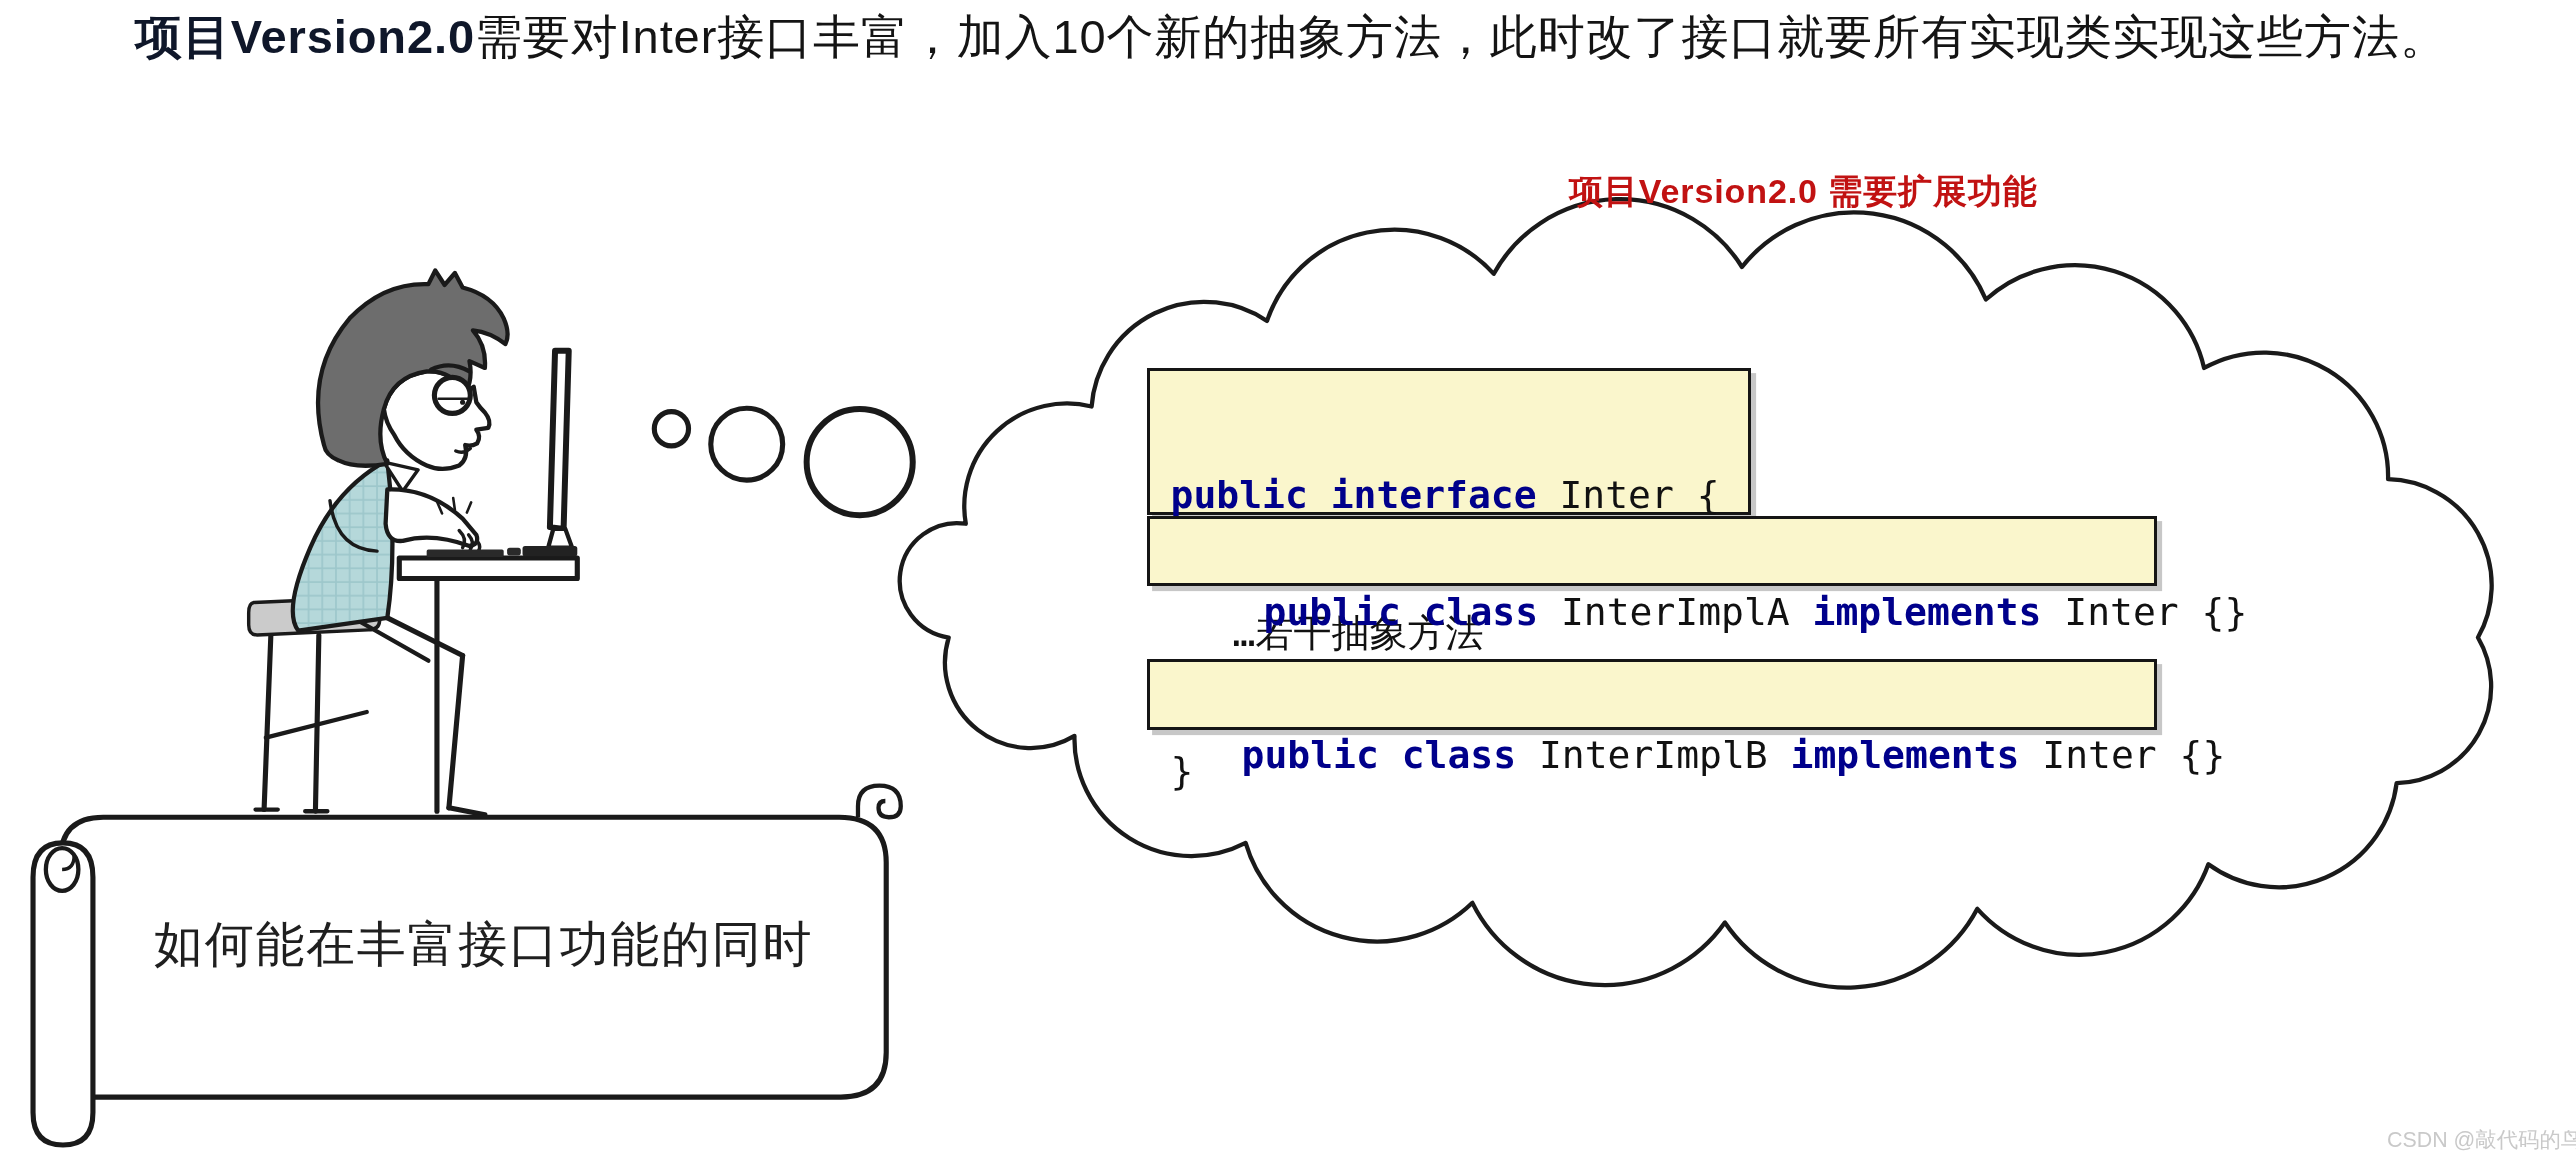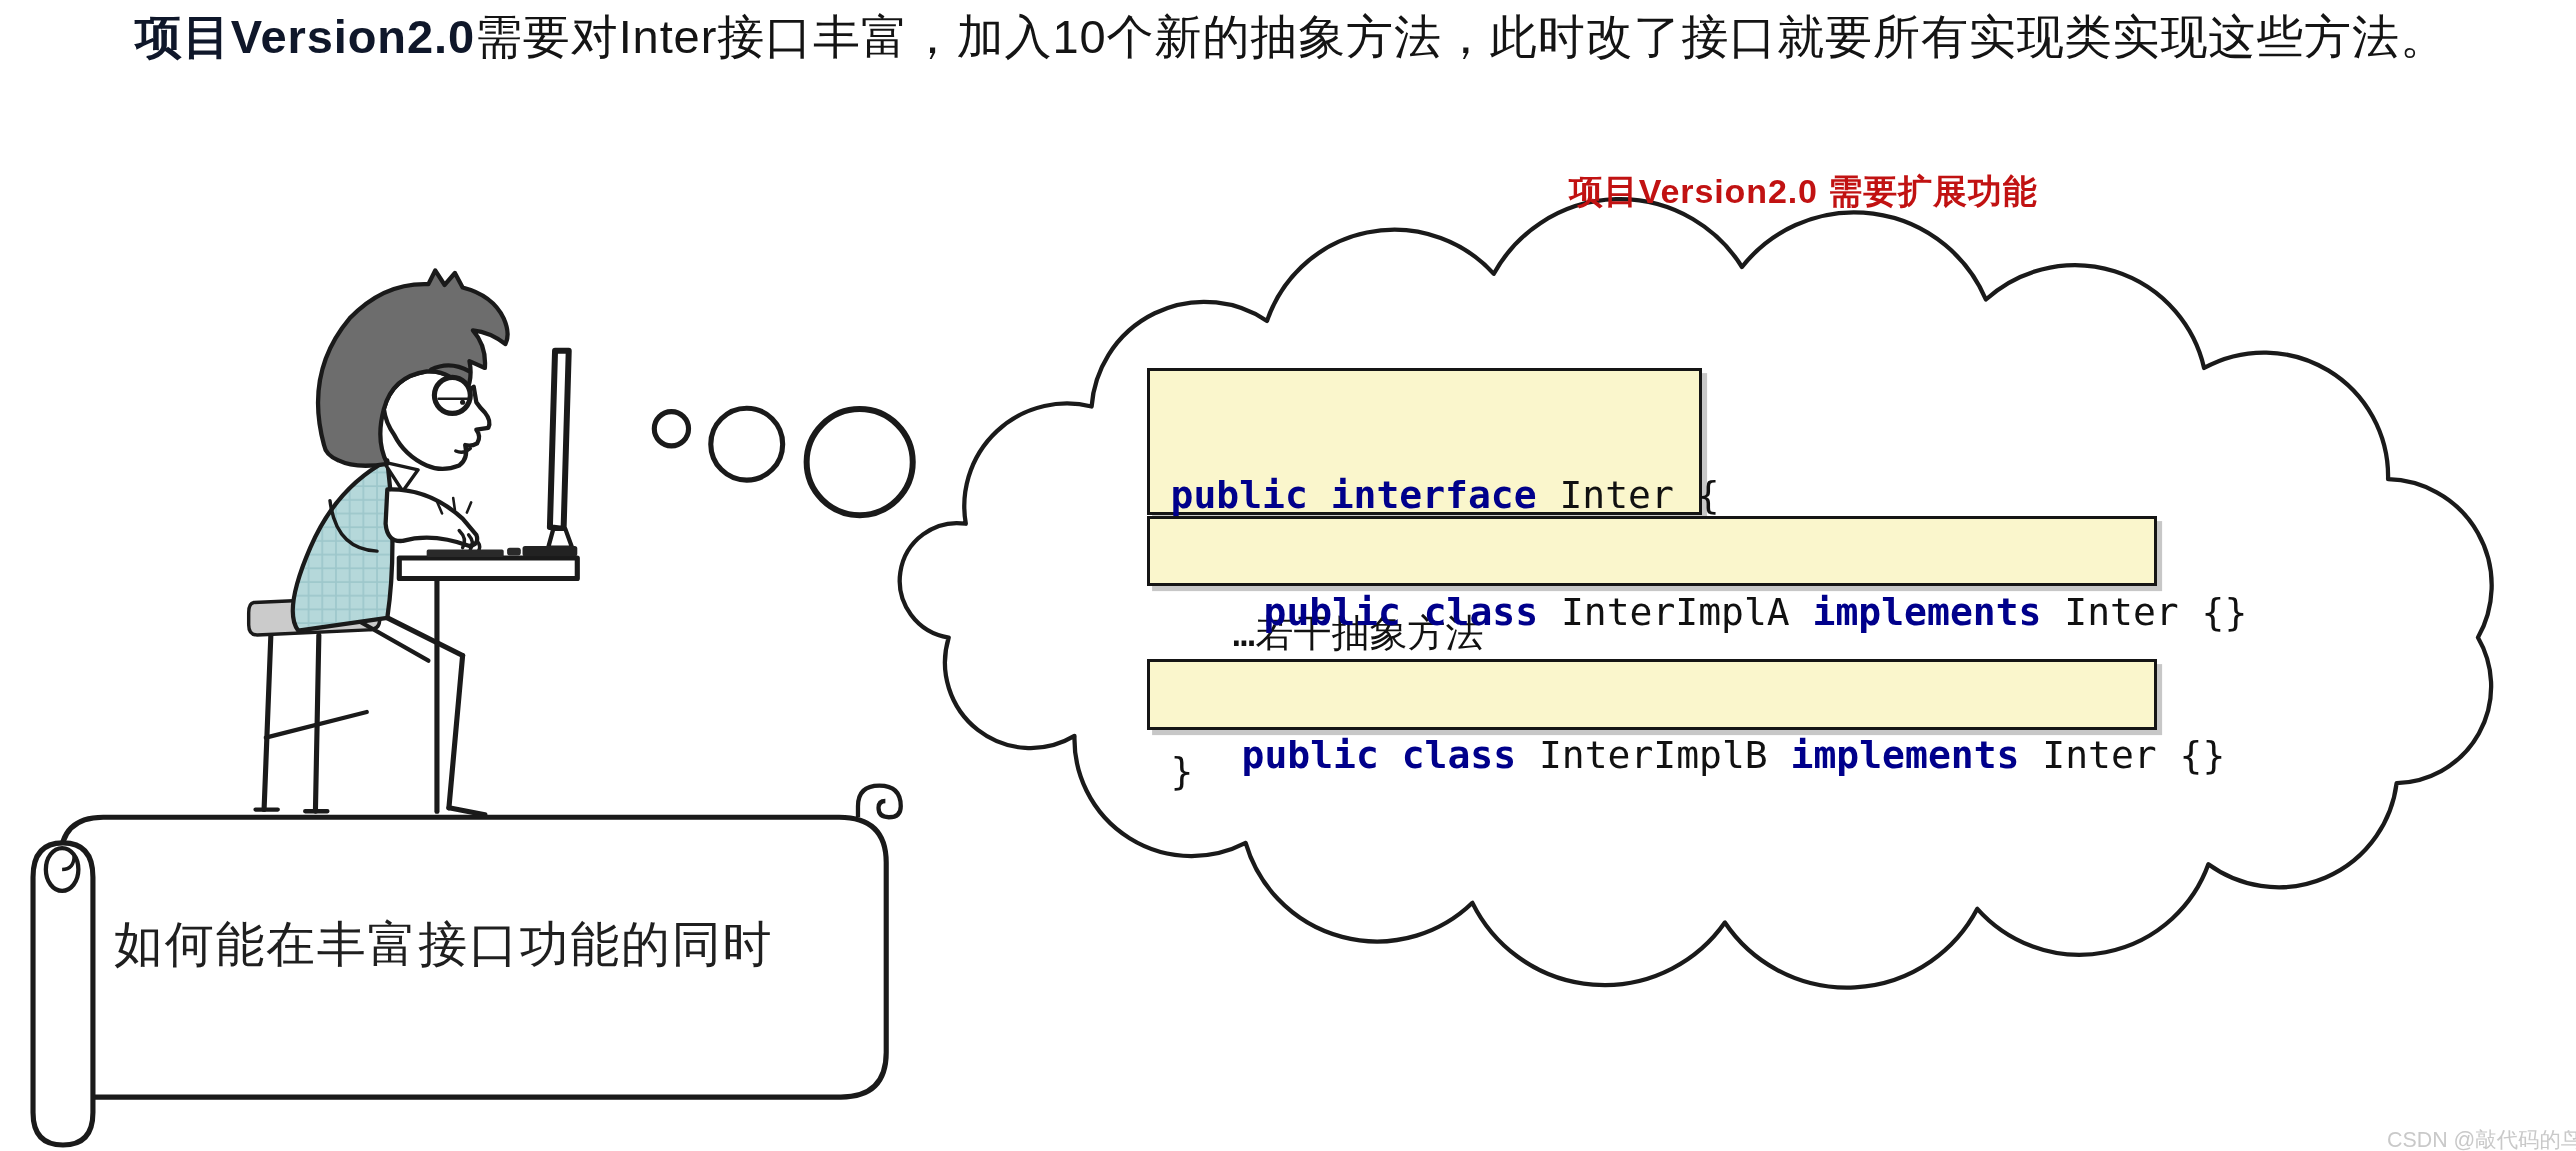--- a/index.html
+++ b/index.html
@@ -16,26 +16,26 @@
 
   .section-heading{left:1569px;top:161px;font-size:34px;line-height:60px;font-weight:700;color:#c11212;letter-spacing:0.9px;}
 
   .code-box{
     position:absolute;background:#faf6cc;border:3.4px solid #151515;
     box-shadow:5.1px 5.1px 0 rgba(70,70,70,0.30);
     font-family:"DejaVu Sans Mono","Liberation Mono",monospace;
     font-size:38px;color:#111;white-space:pre;box-sizing:border-box;
   }
   .code-box .kw{color:#00008b;font-weight:700;}
-  .box-interface{left:1147px;top:368px;width:555px;height:147px;padding:8.6px 0 0 20.5px;line-height:46px;}
+  .box-interface{left:1147px;top:368px;width:604px;height:147px;padding:8.6px 0 0 20.5px;line-height:46px;}
   .box-impl-a{left:1147px;top:516px;width:1010px;height:70px;line-height:62px;padding-left:22px;}
   .box-impl-b{left:1147px;top:659px;width:1010px;height:71px;line-height:62px;}
   .indent{padding-left:62px;}
 
-  .scroll-text{font-size:49px;line-height:63px;color:#1f1f1f;letter-spacing:1.7px;}
+  .scroll-text{font-size:49px;line-height:63px;color:#1f1f1f;letter-spacing:1.7px;margin-left:40px;}
   .scroll-line1{left:114px;top:913px;}
   .scroll-line2{left:114px;top:1010px;}
 
   .conclusion{left:1109px;top:1019px;font-size:56px;line-height:68px;font-weight:700;color:#c11212;letter-spacing:1.7px;}
 
   .watermark{left:2387px;top:1125px;font-size:21.4px;color:#c9c9c9;}
 </style>
 </head>
 <body>
 

